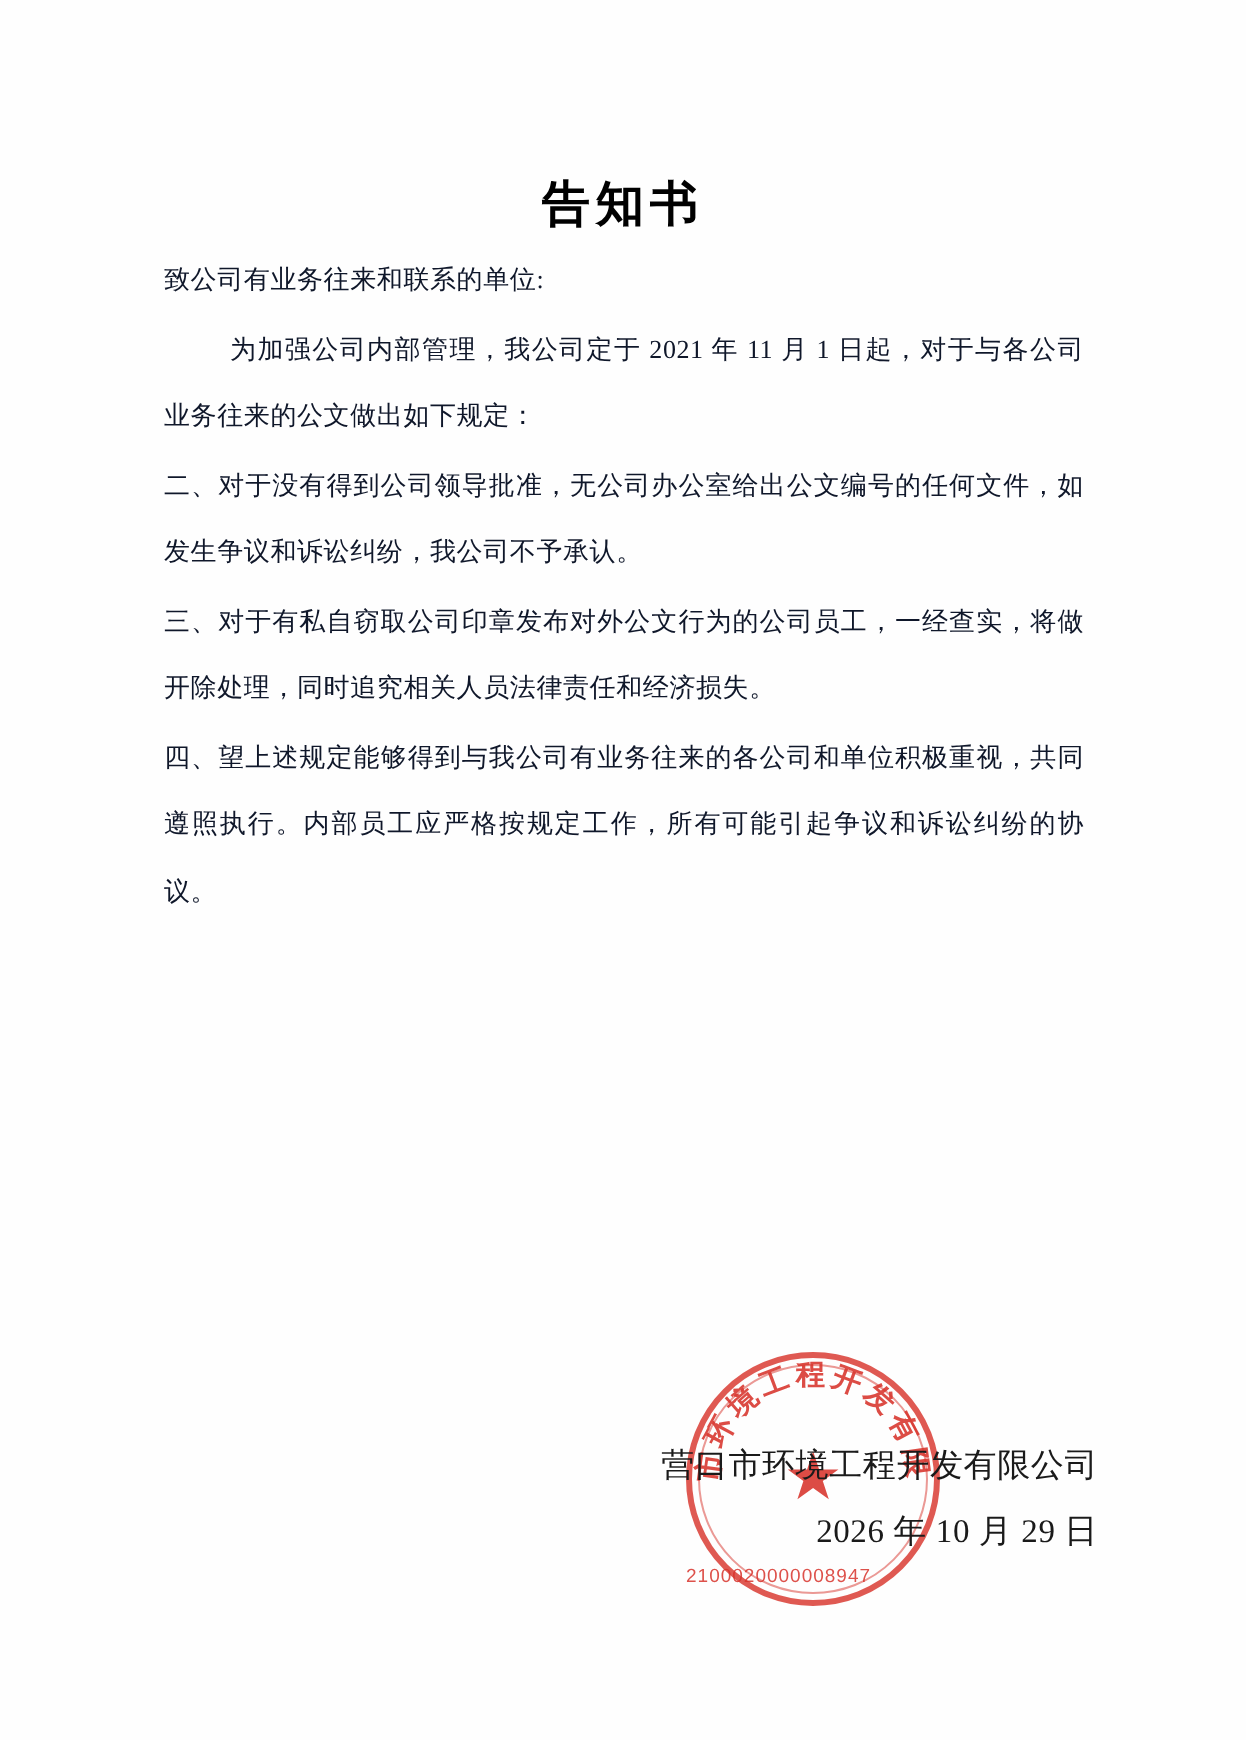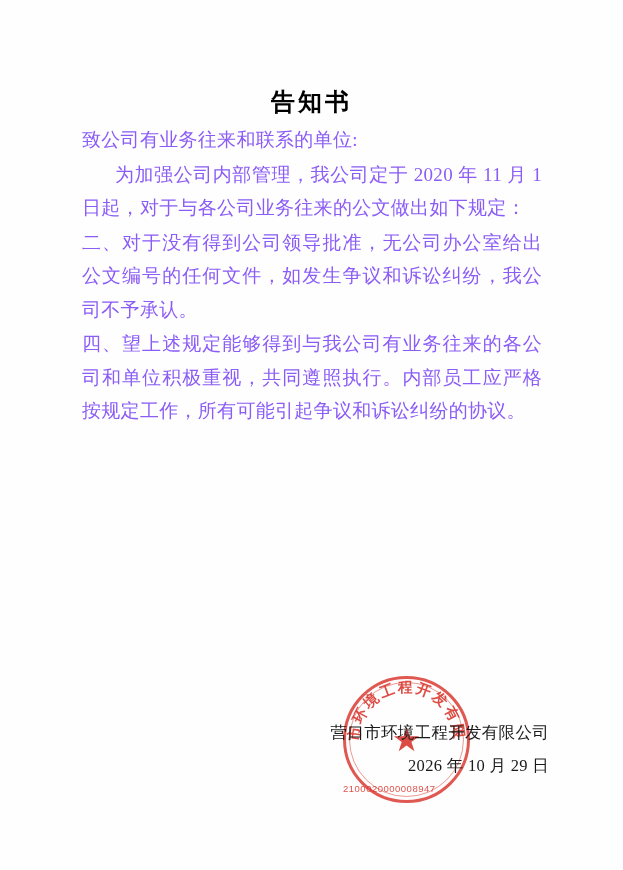--- a/index.html
+++ b/index.html
@@ -46,23 +46,23 @@
     color: #000;
     font-family: "Liberation Serif", "DejaVu Serif", serif;
   }
   .body-block {
     position: absolute;
     left: 82px;
     top: 123px;
     width: 460px;
   }
   .para {
-    font-size: 19px;
+    font-size: 13px;
     line-height: 33.5px;
-    color: #8b5cf6;
+    color: #0f172a;
     text-align: justify;
     margin: 0 0 1px 0;
     letter-spacing: 0.3px;
   }
   .para.indent {
     text-indent: 33px;
   }
   .signature {
     position: absolute;
     right: 74px;
@@ -140,22 +140,23 @@
 </head>
 <body>
 
 <div class="page">
 
 
   <div class="doc-title">告知书</div>
 
   <div class="body-block">
     <p class="para">致公司有业务往来和联系的单位:</p>
-    <p class="para indent">为加强公司内部管理，我公司定于 2020 年 11 月 1 日起，对于与各公司业务往来的公文做出如下规定：</p>
+    <p class="para indent">为加强公司内部管理，我公司定于 2021 年 11 月 1 日起，对于与各公司业务往来的公文做出如下规定：</p>
     <p class="para">二、对于没有得到公司领导批准，无公司办公室给出公文编号的任何文件，如发生争议和诉讼纠纷，我公司不予承认。</p>
+    <p class="para">三、对于有私自窃取公司印章发布对外公文行为的公司员工，一经查实，将做开除处理，同时追究相关人员法律责任和经济损失。</p>
     <p class="para">四、望上述规定能够得到与我公司有业务往来的各公司和单位积极重视，共同遵照执行。内部员工应严格按规定工作，所有可能引起争议和诉讼纠纷的协议。</p>
   </div>
 
   <div class="seal">
     <div class="ring"></div>
     <div class="ring-inner"></div>
     <svg width="127" height="127" viewBox="0 0 127 127">
       <defs>
         <path id="sealArc" d="M 16,63.5 A 47.5,47.5 0 0 1 111,63.5"></path>
       </defs>

